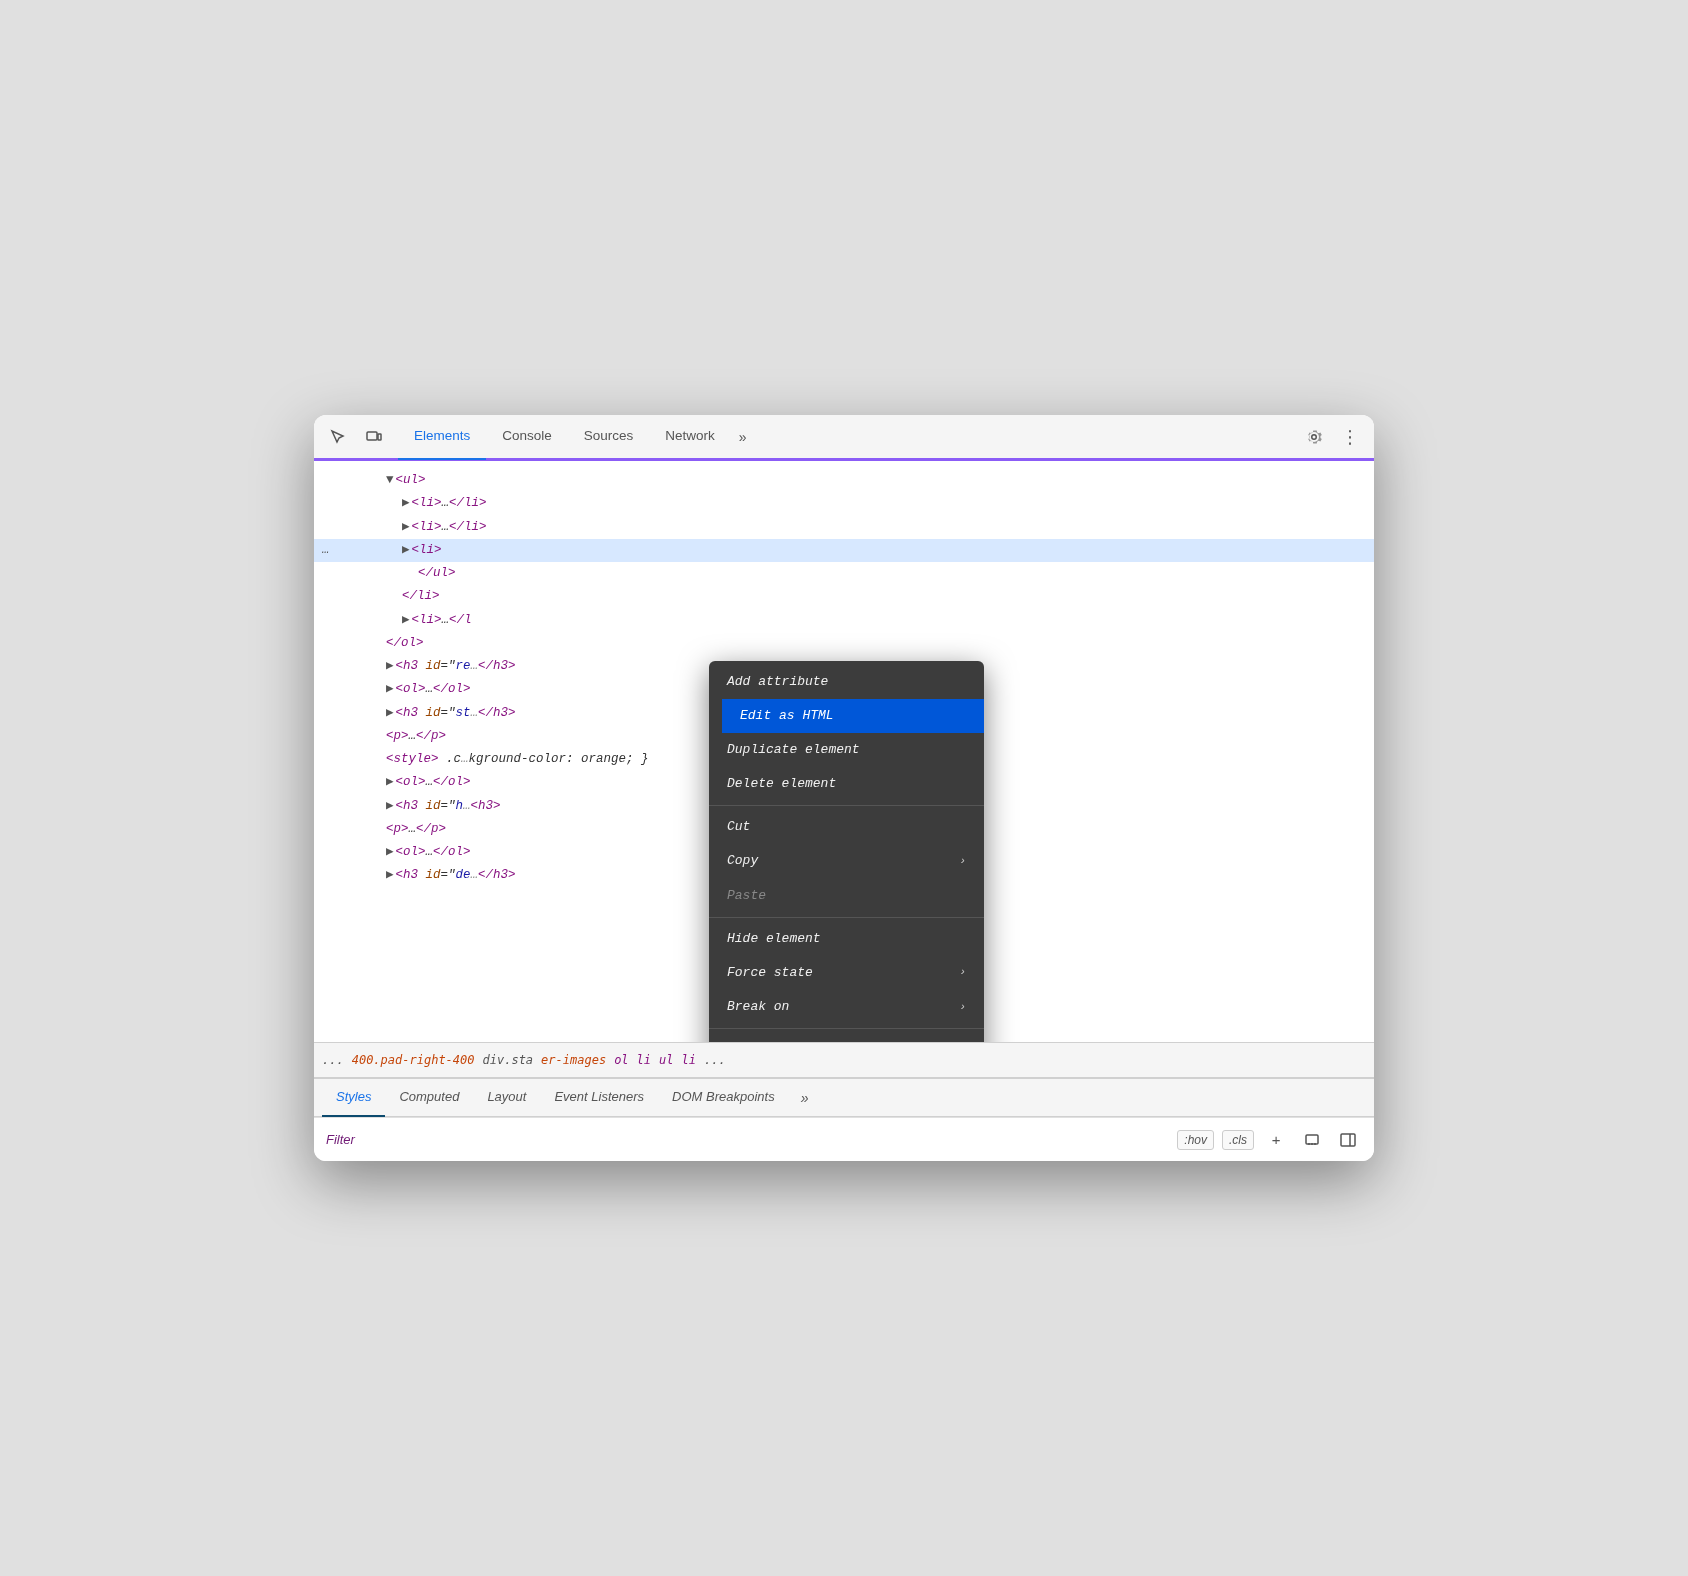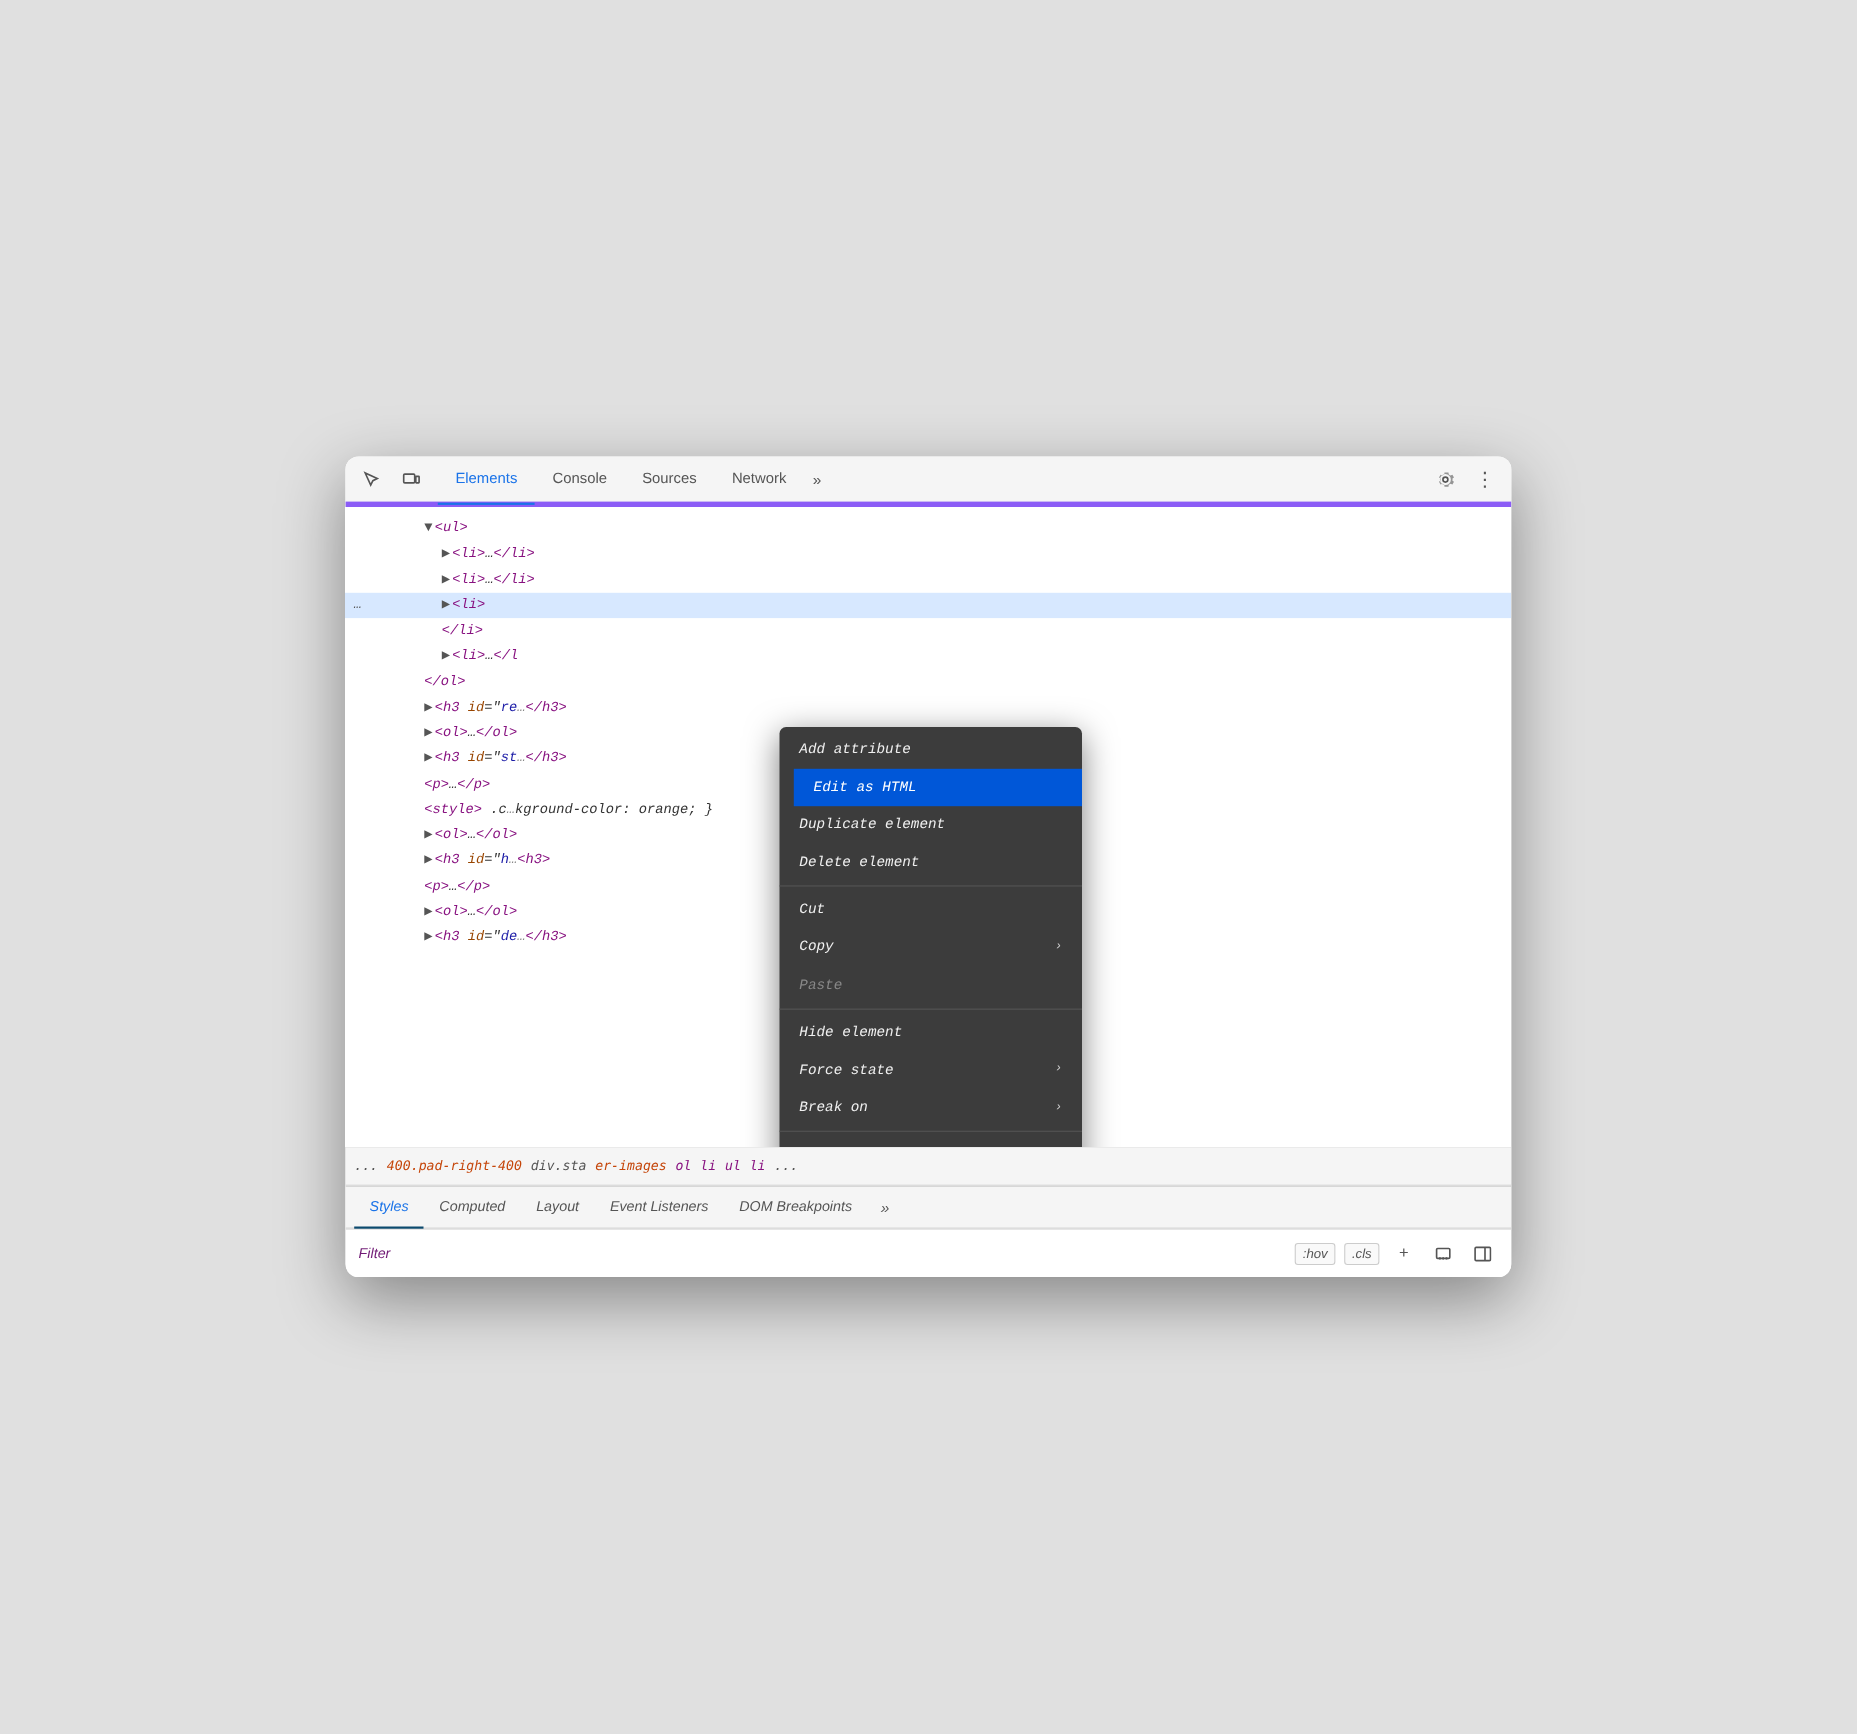--- a/index.html
+++ b/index.html
@@ -51,21 +51,21 @@
       font-size: 13px;
       color: #333;
       font-weight: 500;
     }
 
     
     .tabbar {
       background: #f5f5f5;
       display: flex;
       align-items: center;
-      border-bottom: 5px solid #8b5cf6;
+      border-bottom: 3px solid #8b5cf6;
       padding: 0 8px;
       height: 46px;
       justify-content: flex-end;
     }
     .tabbar-left {
       display: flex;
       align-items: center;
       gap: 4px;
       margin-right: 8px;
     }
@@ -364,20 +364,23 @@
       </div>
       <div class="tree-line indent3">
         <span class="triangle">▶</span><span class="tag">&lt;li&gt;</span><span class="plain">…</span><span class="tag">&lt;/li&gt;</span>
       </div>
       <div class="tree-line indent3">
         <span class="triangle">▶</span><span class="tag">&lt;li&gt;</span><span class="plain">…</span><span class="tag">&lt;/li&gt;</span>
       </div>
       <div class="tree-line indent3 selected" style="position:relative;">
         <span style="position:absolute;left:8px;color:#555;font-size:12px;">…</span>
         <span class="triangle">▶</span><span class="tag">&lt;li&gt;</span>
+      </div>
+      <div class="tree-line indent4">
+        <span class="tag">&lt;/ul&gt;</span>
       </div>
       <div class="tree-line indent3">
         <span class="tag">&lt;/li&gt;</span>
       </div>
       <div class="tree-line indent3">
         <span class="triangle">▶</span><span class="tag">&lt;li&gt;</span><span class="plain">…</span><span class="tag">&lt;/l</span>
       </div>
       <div class="tree-line indent2">
         <span class="tag">&lt;/ol&gt;</span>
       </div>

